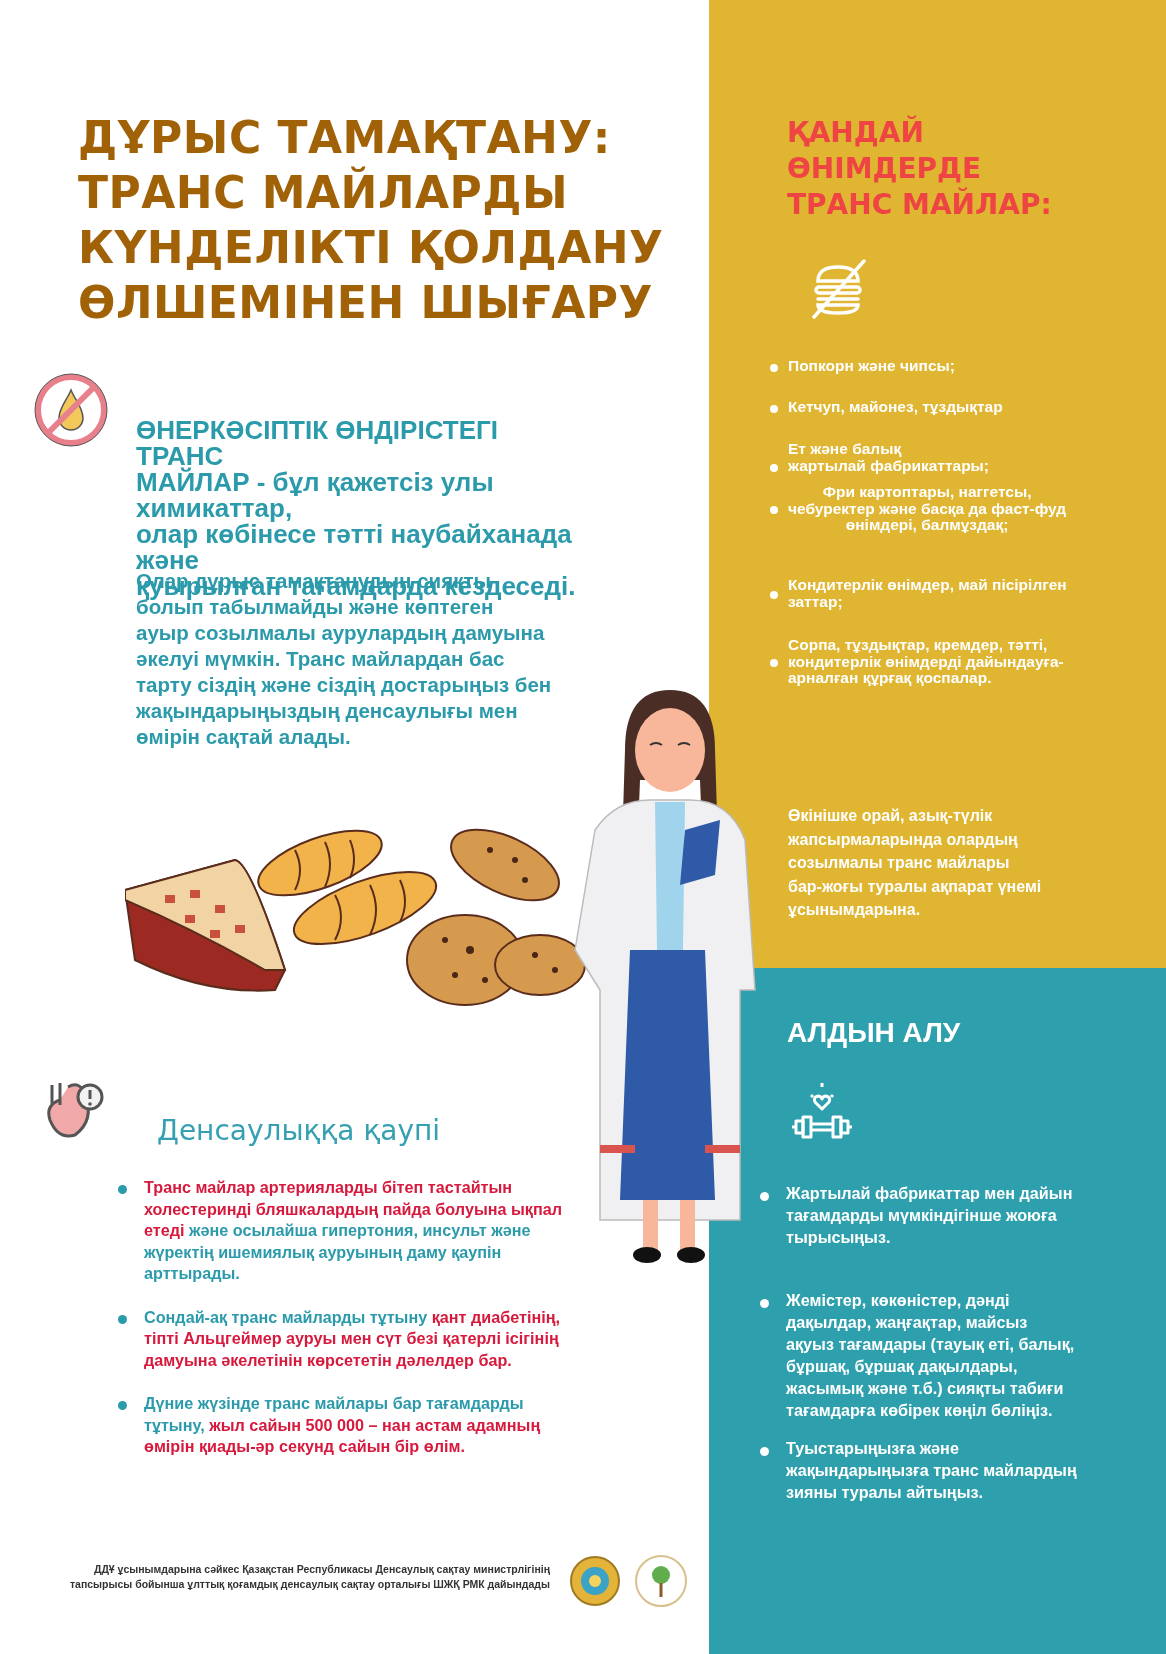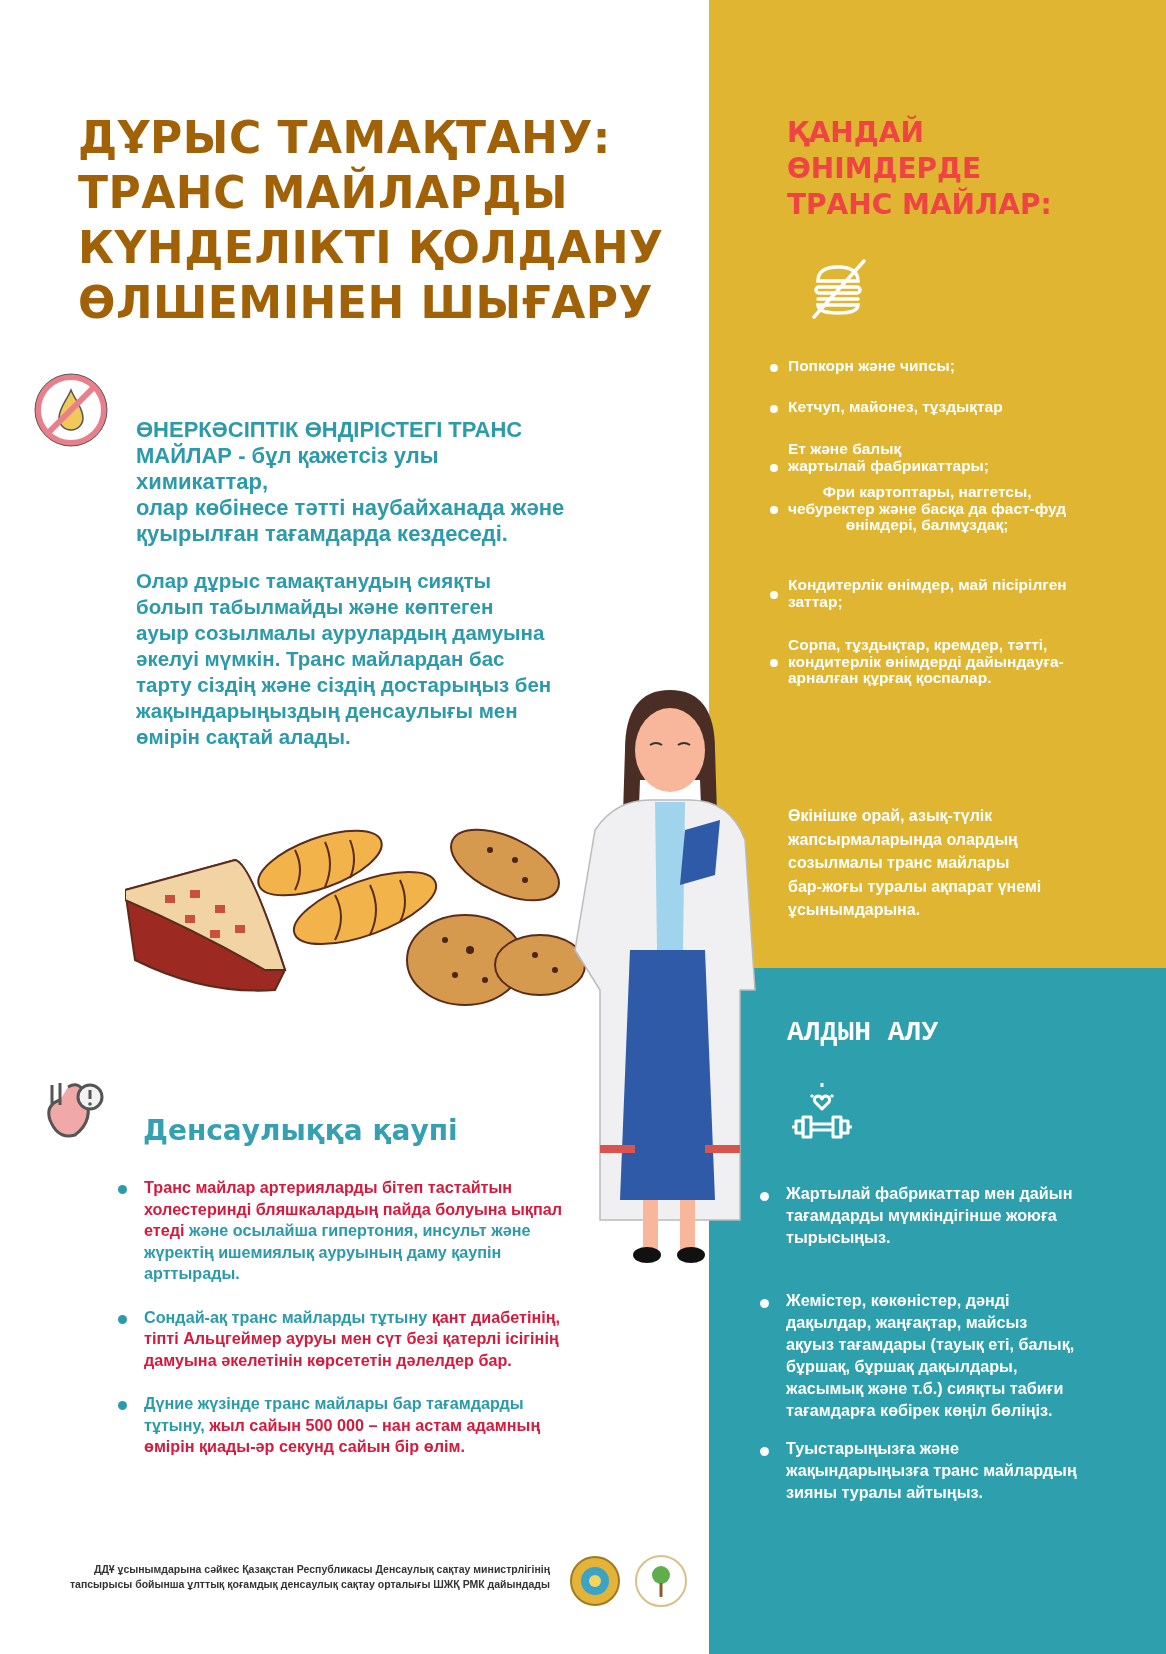--- a/index.html
+++ b/index.html
@@ -12,30 +12,30 @@
   .main-title {
     position: absolute; left: 78px; top: 110px; width: 620px;
     font-family: "DejaVu Sans", sans-serif; font-weight: 900;
     color: #a16207; font-size: 44px; line-height: 55px; letter-spacing: 0.5px;
   }
   .main-title div { white-space: nowrap; }
 
   .icon-nofat { position: absolute; left: 33px; top: 372px; width: 76px; height: 76px; }
 
   .para-teal { position: absolute; color: #2b9aab; font-weight: bold; font-family: "Liberation Sans", sans-serif; }
-  .intro-1 { left: 136px; top: 417px; width: 440px; font-size: 22px; line-height: 26px; }
+  .intro-1 { left: 136px; top: 417px; width: 440px; font-size: 26px; line-height: 26px; }
   .intro-2 { left: 136px; top: 568px; width: 440px; font-size: 20.5px; line-height: 26px; }
 
   .pastries { position: absolute; left: 125px; top: 820px; width: 470px; height: 190px; }
   .doctor { position: absolute; left: 555px; top: 690px; width: 230px; height: 580px; }
 
   .icon-heart { position: absolute; left: 40px; top: 1075px; width: 70px; height: 70px; }
   .health-title {
-    position: absolute; left: 143px; top: 1114px;
-    font-family: "DejaVu Sans", sans-serif; font-weight: bold;
+    position: absolute; left: 157px; top: 1114px;
+    font-family: "DejaVu Sans", sans-serif; font-weight: normal;
     color: #34a0b1; font-size: 28px;
   }
 
   .risk-list { position: absolute; left: 118px; top: 1177px; width: 470px; list-style: none; }
   .risk-list li { position: relative; padding-left: 26px; font-size: 16.2px; line-height: 21.5px; font-weight: bold; margin-bottom: 22px; }
   .risk-list li .dot { position: absolute; left: 0; top: 8px; width: 9px; height: 9px; border-radius: 50%; background: #2b9aab; }
   .c-red { color: #d7193d; }
   .c-teal { color: #2b9aab; }
 
   .footer-text {
@@ -53,21 +53,21 @@
   .icon-burger { position: absolute; left: 808px; top: 259px; width: 60px; height: 60px; }
 
   .products-list { position: absolute; left: 770px; top: 358px; width: 370px; list-style: none; }
   .products-list li { position: relative; padding-left: 18px; color: #fff; font-weight: bold; font-size: 15.5px; line-height: 16.5px; }
   .products-list li .dot { position: absolute; left: 0; width: 8px; height: 8px; border-radius: 50%; background: #fff; }
 
   .label-note { position: absolute; left: 788px; top: 804px; width: 340px; color: #fff; font-weight: bold; font-size: 16px; line-height: 23.5px; }
 
   .prev-title {
     position: absolute; left: 787px; top: 1017px;
-    font-family: Liberation Mono, monospace; font-weight: 900;
+    font-family: Liberation Sans, sans-serif; font-weight: 900;
     color: #fff; font-size: 28px;
   }
   .icon-fitness { position: absolute; left: 791px; top: 1081px; width: 62px; height: 58px; }
 
   .prev-list { position: absolute; left: 760px; top: 1182px; width: 380px; list-style: none; }
   .prev-list li { position: relative; padding-left: 26px; color: #fff; font-weight: bold; font-size: 16.2px; line-height: 22px; }
   .prev-list li .dot { position: absolute; left: 0; top: 10px; width: 9px; height: 9px; border-radius: 50%; background: #fff; }
 </style>
 </head>
 <body>

